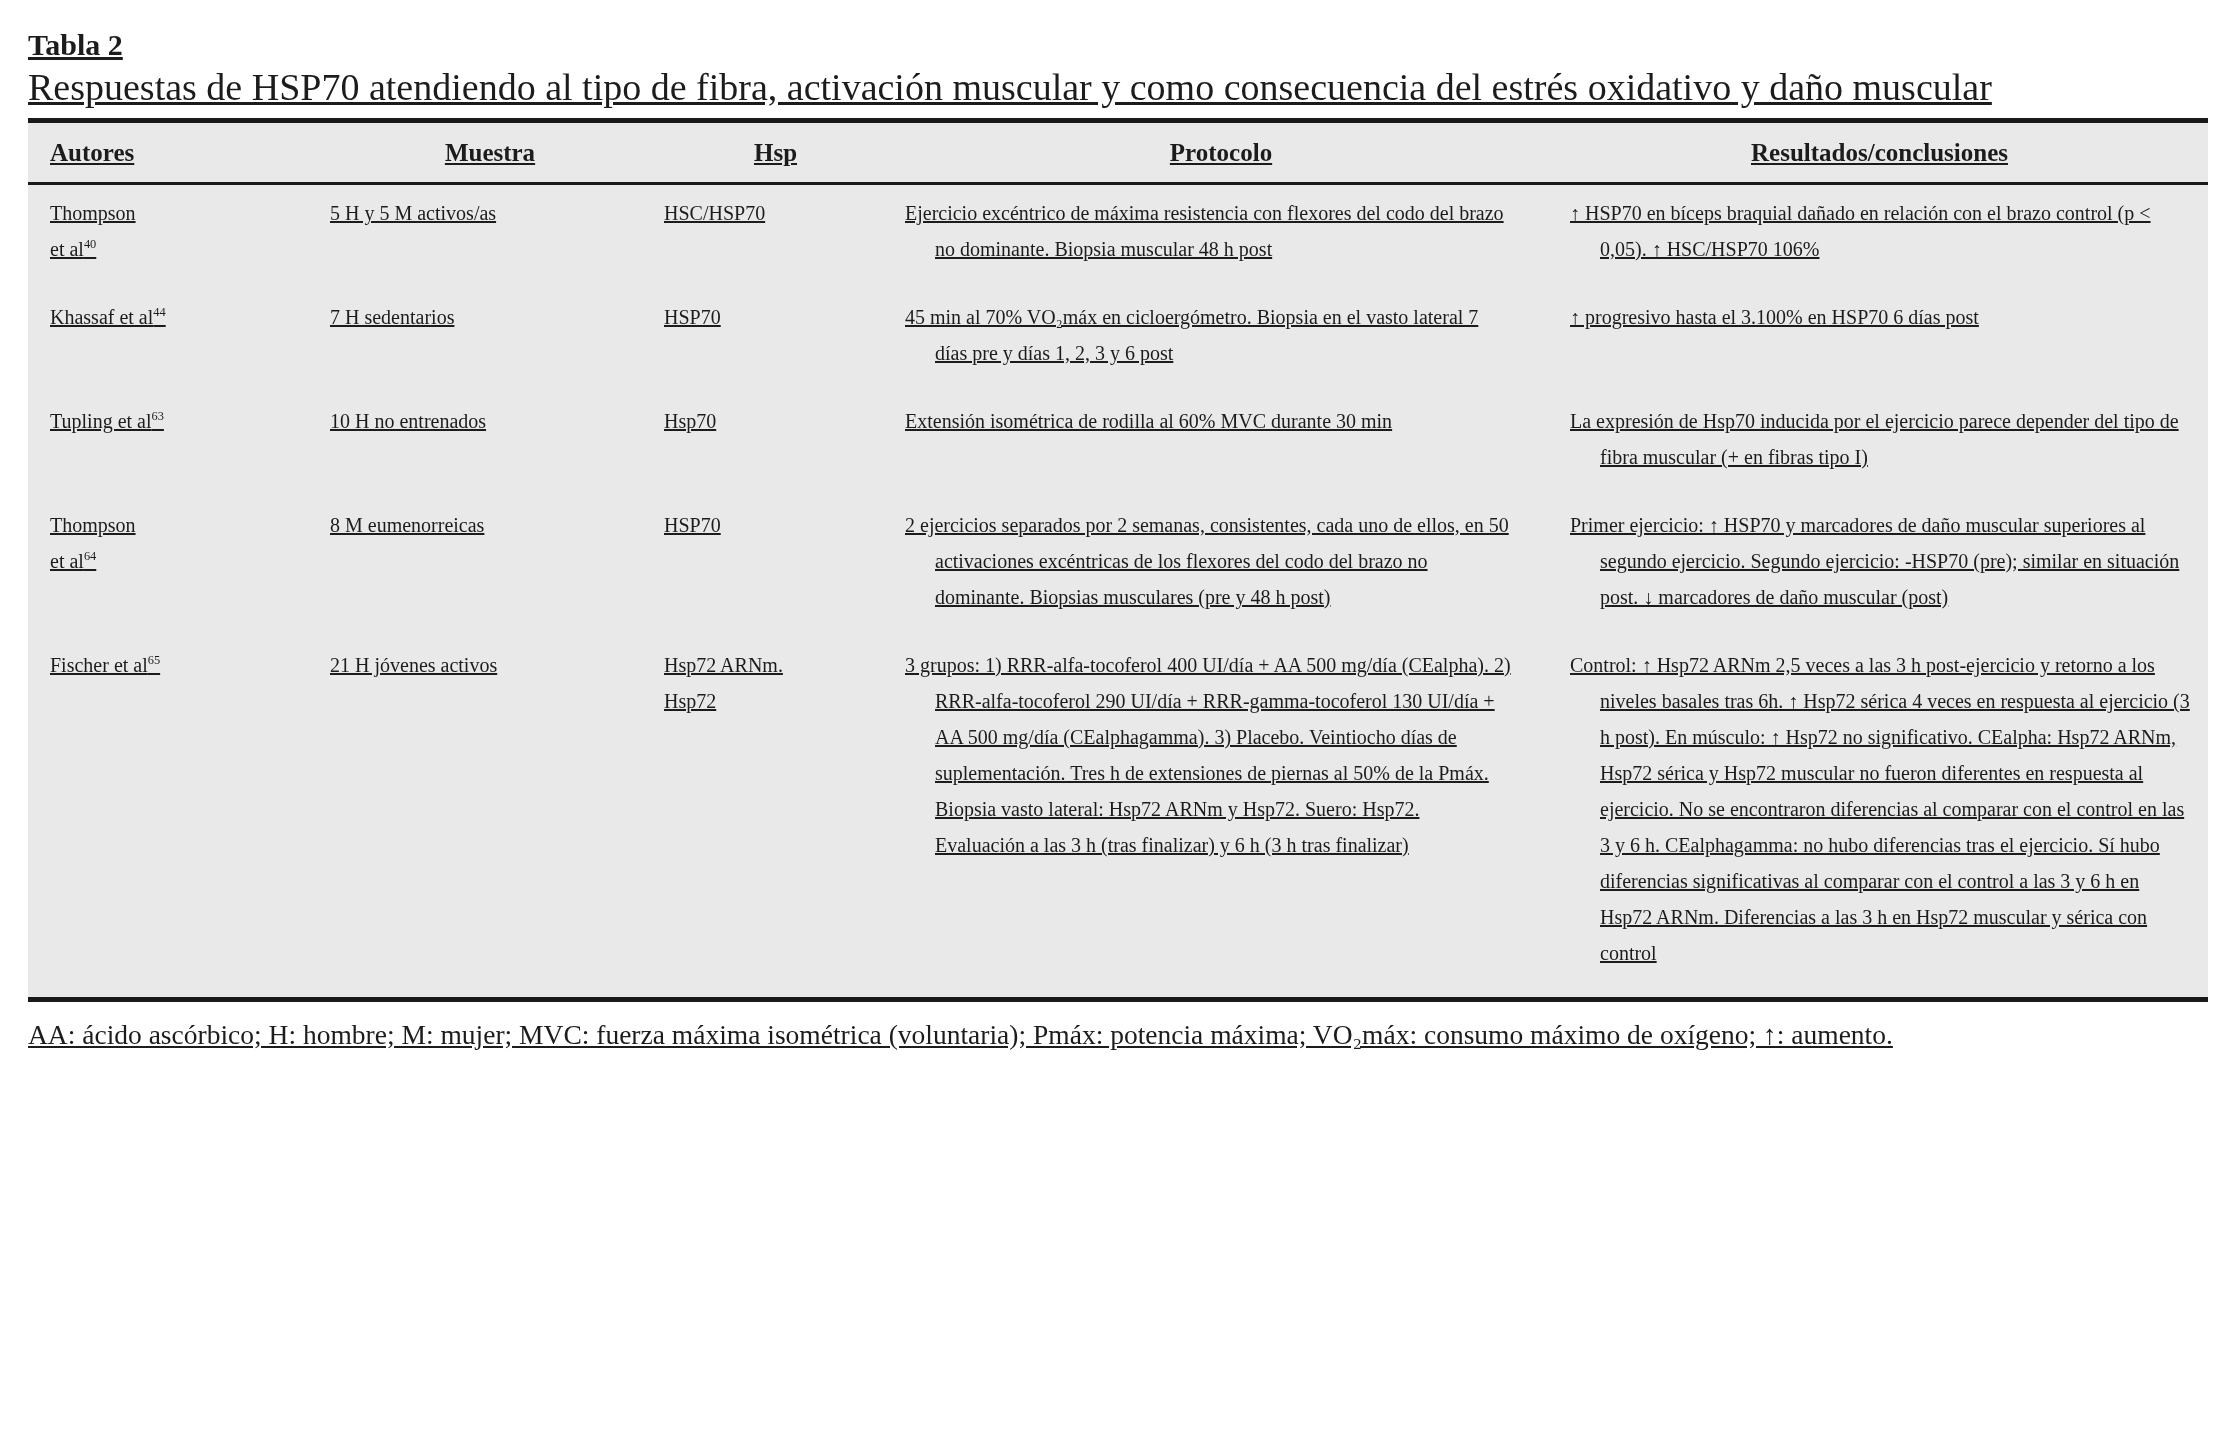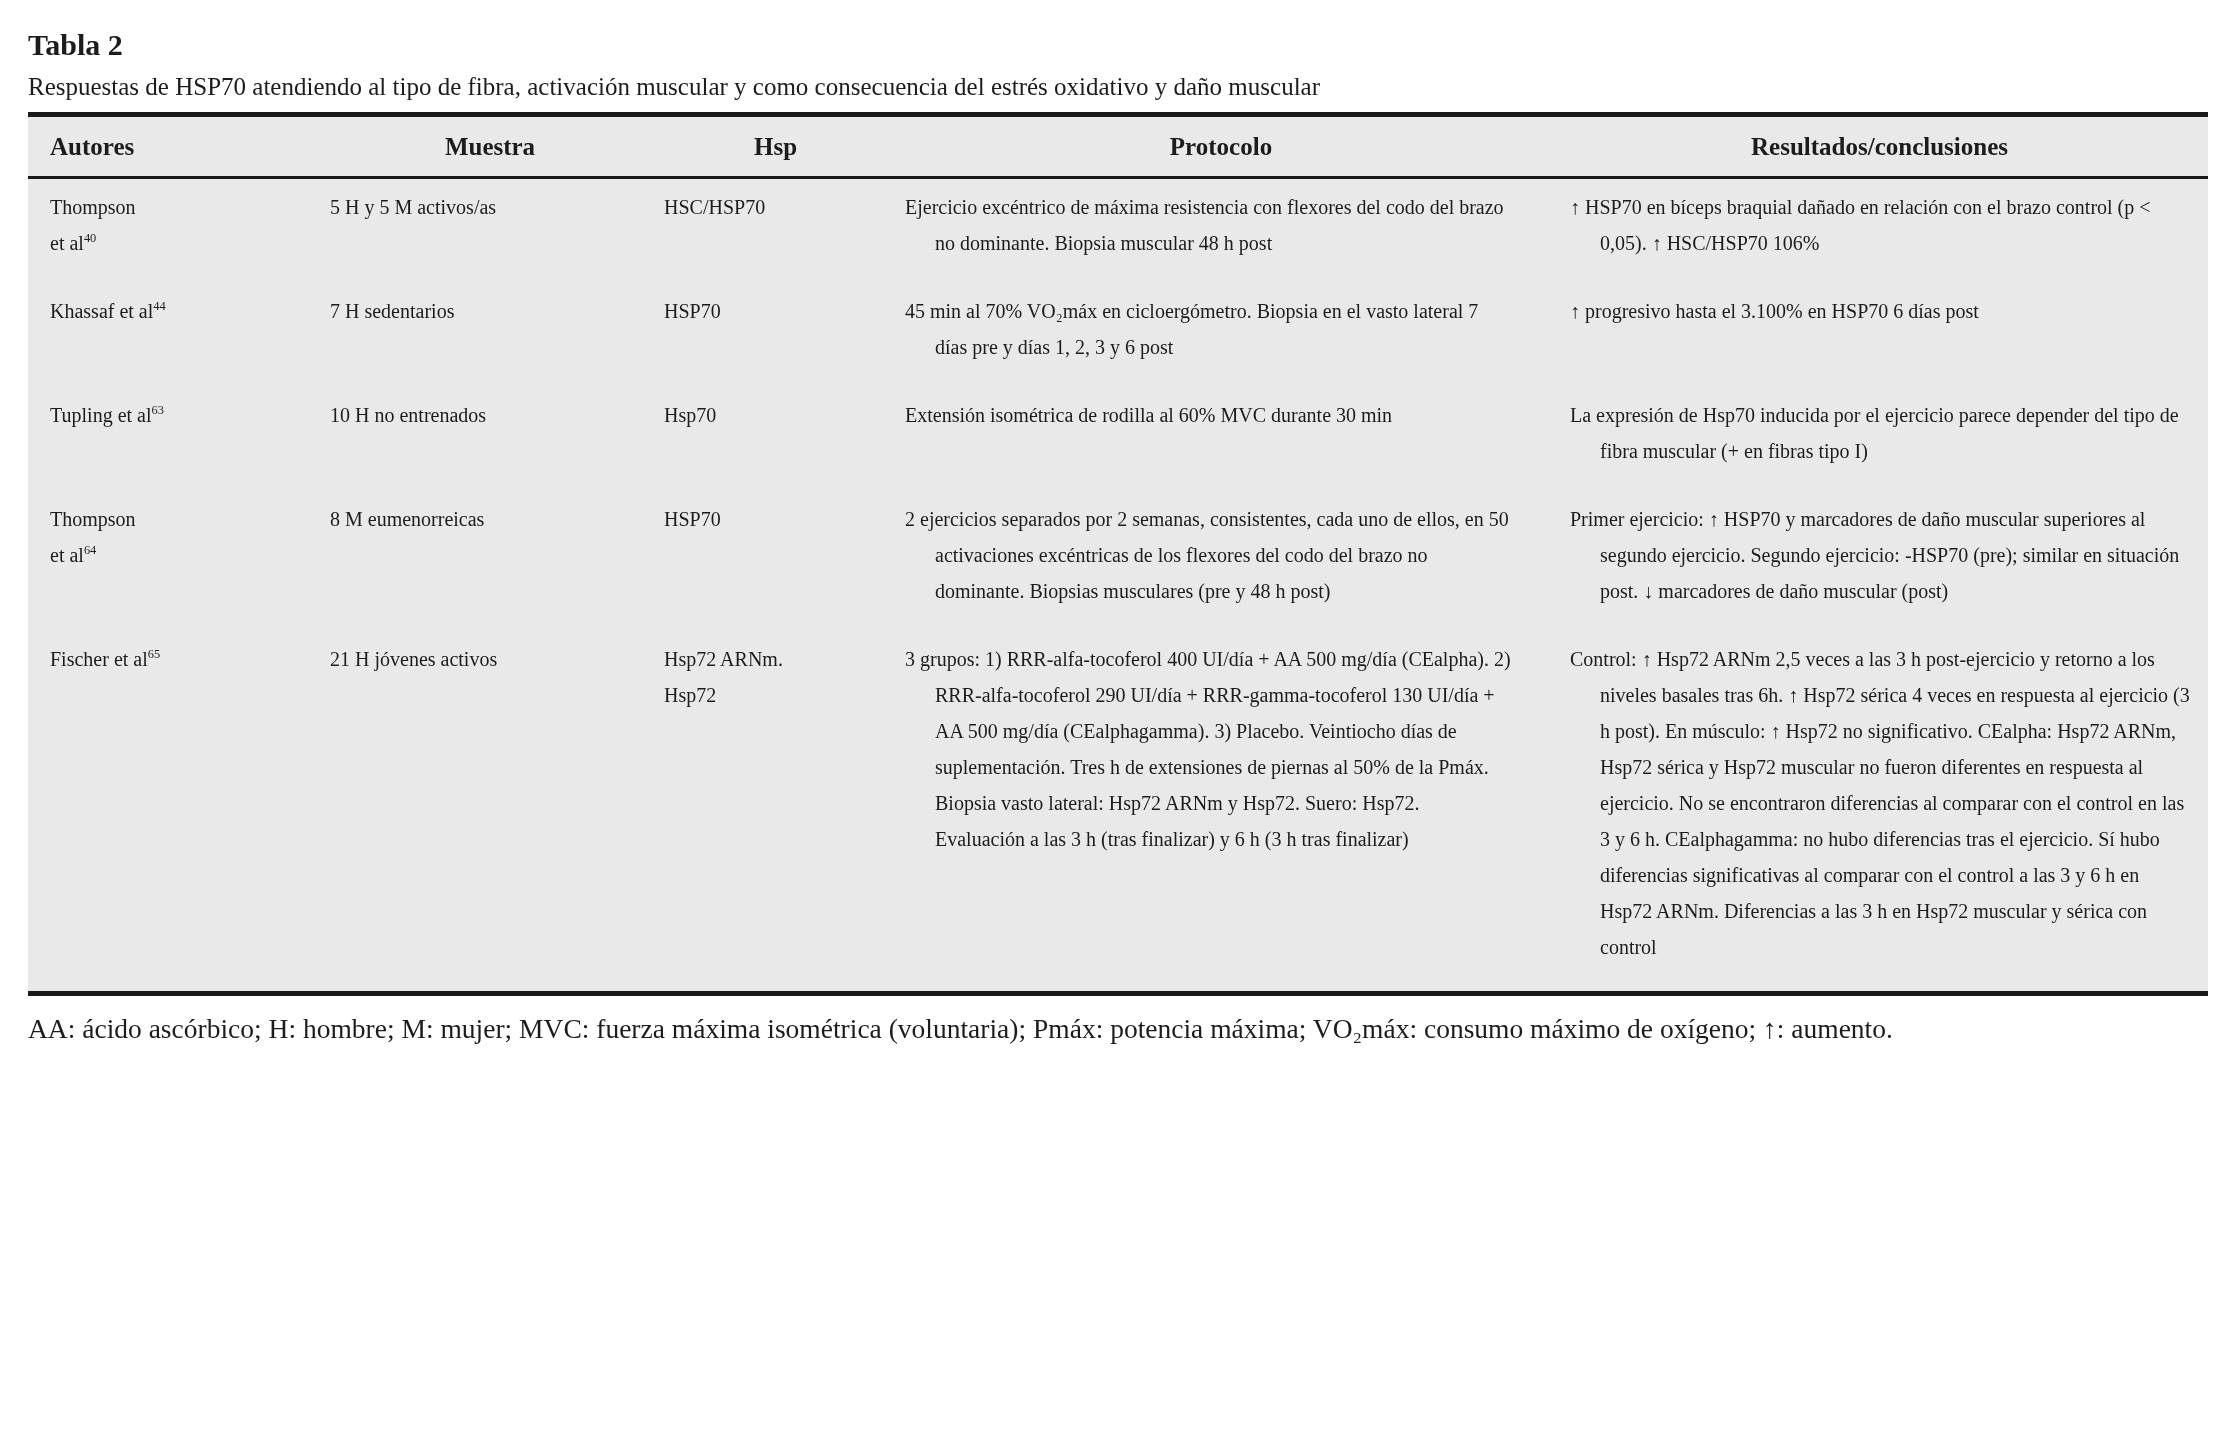--- a/index.html
+++ b/index.html
@@ -15,30 +15,31 @@
     width: 2229px;
     height: 1437px;
     font-family: "Liberation Serif", "DejaVu Serif", serif;
     color: var(--text-color);
   }
   .page {
     position: relative;
     width: 2229px;
     height: 1437px;
     padding: 24px 21px 0 28px;
+    text-decoration: underline;
   }
   .table-label {
     font-weight: bold;
     font-size: 30px;
     line-height: 42px;
   }
   .table-caption {
-    font-size: 25px;
+    font-size: 38px;
     line-height: 42px;
-    margin-bottom: 4px;
+    margin-bottom: 10px;
   }
   table.data-table {
     width: 2180px;
     table-layout: fixed;
     border-collapse: collapse;
     background: var(--table-background);
     border-top: 5px solid var(--rule-color);
     border-bottom: 5px solid var(--rule-color);
   }
   col.c-autores    { width: 292px; }

